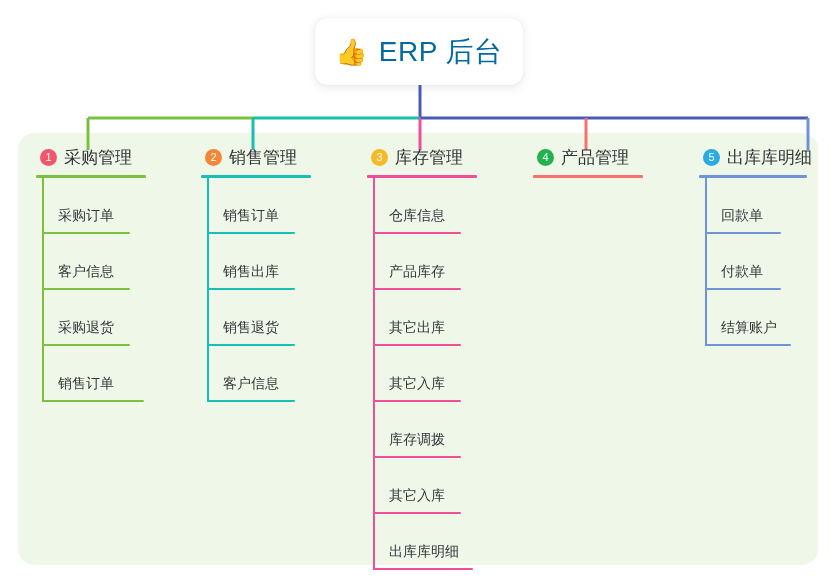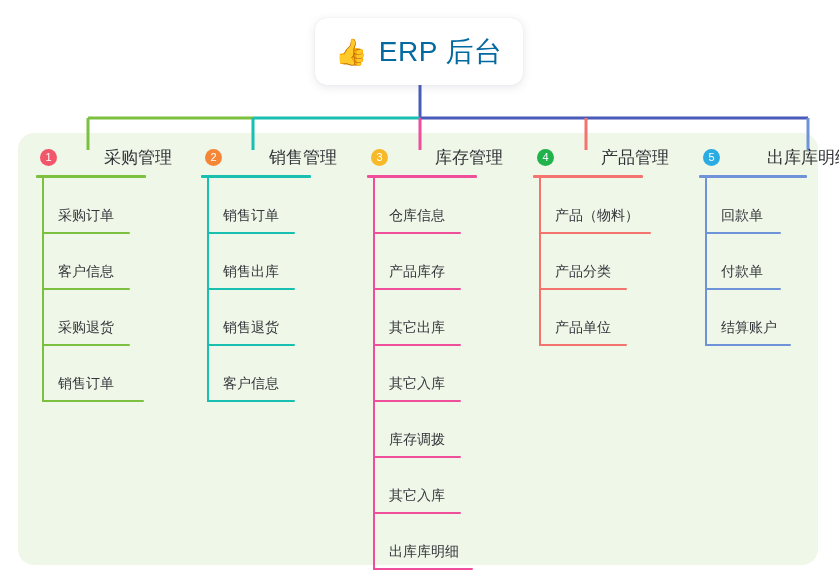--- a/index.html
+++ b/index.html
@@ -92,21 +92,20 @@
     color: #ffffff;
     font-size: 11px;
     line-height: 17px;
     text-align: center;
     font-weight: normal;
     flex: 0 0 auto;
   }
   .col-title {
     font-size: 17px;
     color: #2f3135;
-    margin-left: 40px;
   }
   .head-rule {
     height: 3px;
     border-radius: 1px;
     margin-top: 5px;
   }
 
   .items {
     position: relative;
     margin-top: 0px;
@@ -251,35 +250,20 @@
             <div class="item-rule" style="width: 100px; background: rgb(239, 79, 154);"></div>
           </div>
         </div>
       </div>
       <div class="column" style="left: 533px;">
         <div class="col-head">
           <span class="badge" style="background: rgb(34, 178, 76);">4</span>
           <span class="col-title">产品管理</span>
         </div>
         <div class="head-rule" style="width: 110px; background: rgb(244, 115, 110);"></div>
-        <div class="items">
-          <div class="spine" style="background: rgb(244, 115, 110); height: 168px;"></div>
-          <div class="item">
-            <span class="item-label">产品（物料）</span>
-            <div class="item-rule" style="width: 112px; background: rgb(244, 115, 110);"></div>
-          </div>
-          <div class="item">
-            <span class="item-label">产品分类</span>
-            <div class="item-rule" style="width: 88px; background: rgb(244, 115, 110);"></div>
-          </div>
-          <div class="item">
-            <span class="item-label">产品单位</span>
-            <div class="item-rule" style="width: 88px; background: rgb(244, 115, 110);"></div>
-          </div>
-        </div>
       </div>
       <div class="column" style="left: 699px;">
         <div class="col-head">
           <span class="badge" style="background: rgb(42, 171, 226);">5</span>
           <span class="col-title">出库库明细</span>
         </div>
         <div class="head-rule" style="width: 108px; background: rgb(111, 147, 216);"></div>
         <div class="items">
           <div class="spine" style="background: rgb(111, 147, 216); height: 168px;"></div>
           <div class="item">

